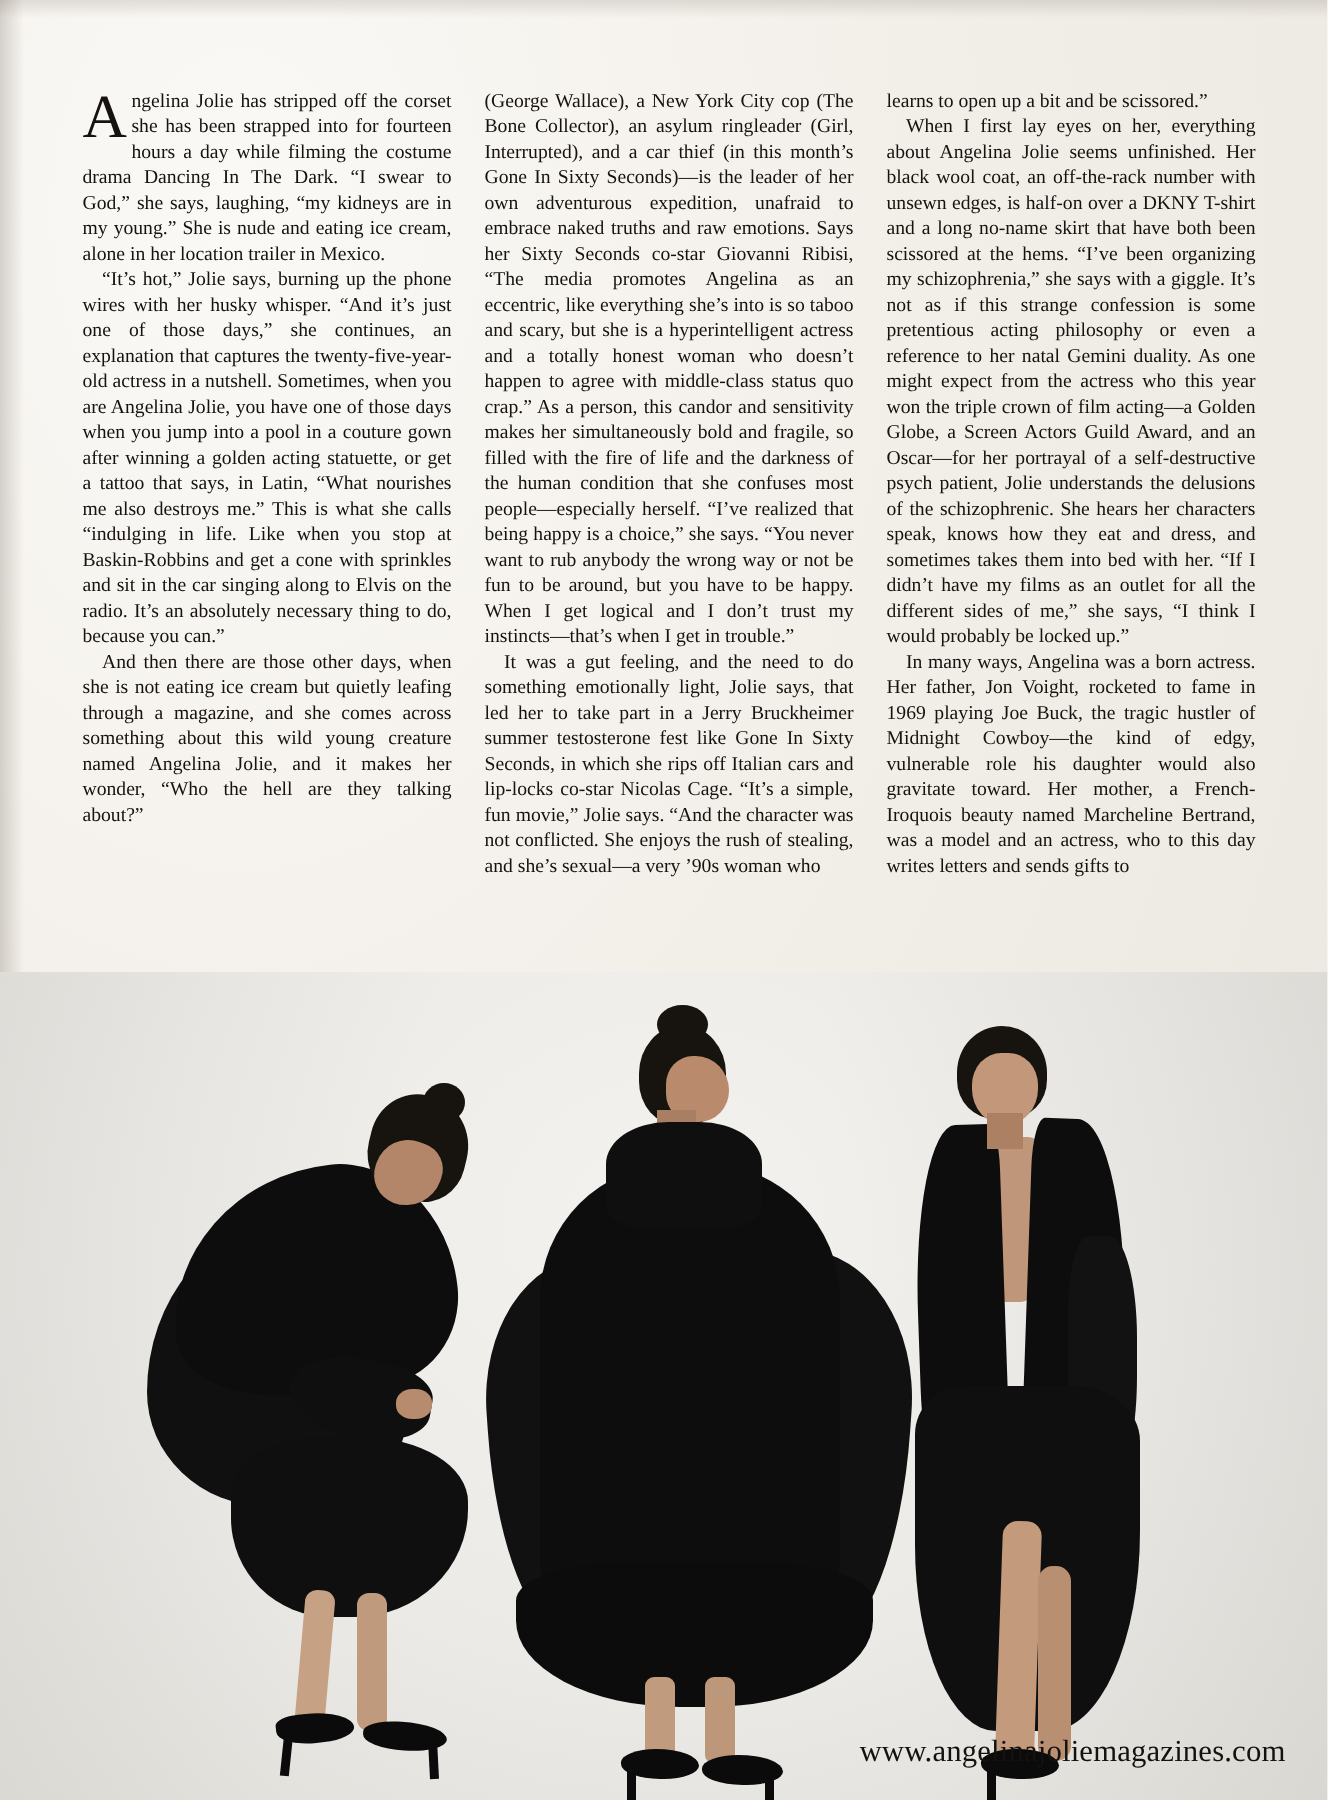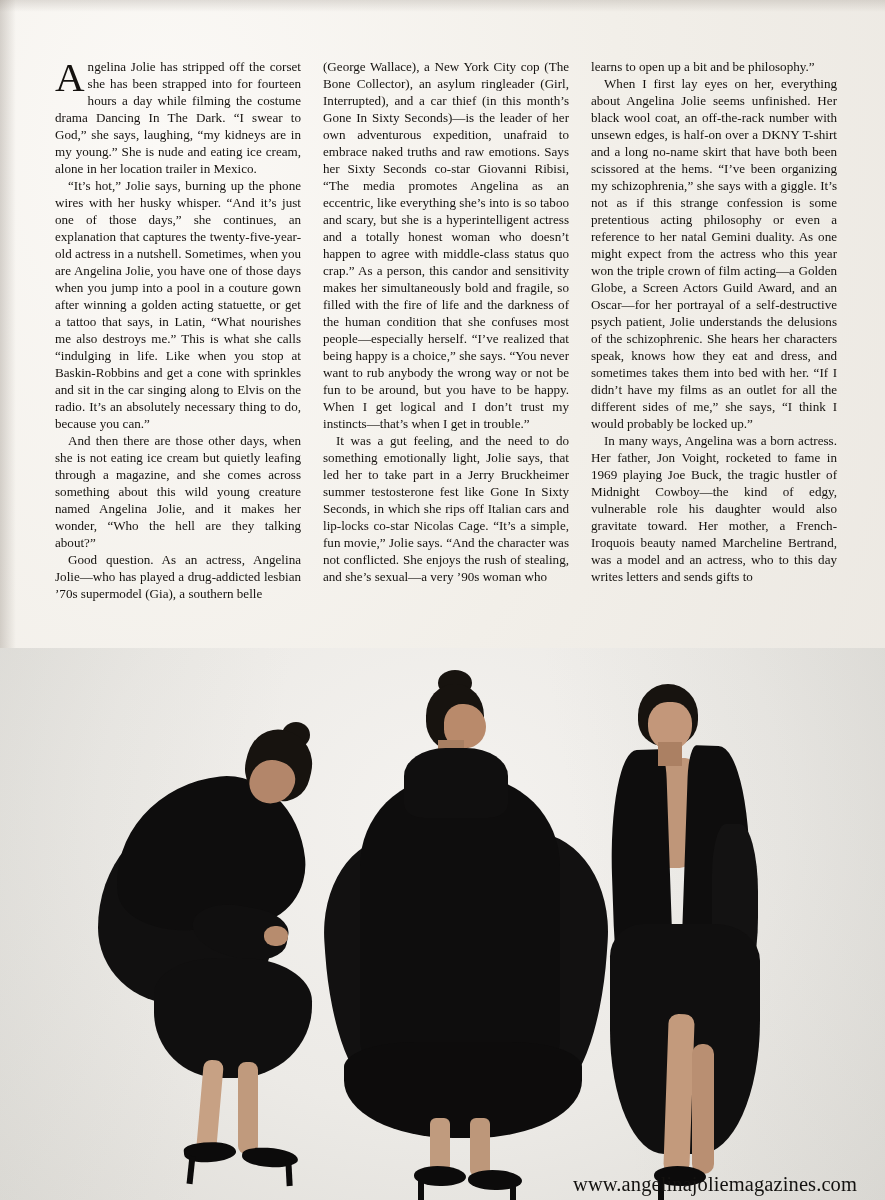--- a/index.html
+++ b/index.html
@@ -291,21 +291,21 @@
     background: #0c0b0b; border-radius: 45% 55% 45% 50%;
   }
   #fig3 .heel {
     left: 58px; top: 496px; width: 6px; height: 24px; background: #0c0b0b;
   }
 
   
   .watermark {
     position: absolute;
     right: 28px;
-    bottom: 4px;
+    bottom: 20px;
     font-family: "Liberation Serif", serif;
     font-size: 20.5px;
     color: #141210;
     letter-spacing: 0.1px;
     white-space: nowrap;
   }
 </style>
 </head>
 <body>
 
@@ -315,30 +315,29 @@
   <div class="paper-edge-top"></div>
 
   <div class="columns">
 
     <div class="col">
       <p class="first">
         <span class="dropcap">A</span><span>ngelina Jolie has stripped off the corset she has been strapped into for fourteen hours a day while filming the costume drama Dancing In The Dark. “I swear to God,” she says, laughing, “my kidneys are in my young.” She is nude and eating ice cream, alone in her location trailer in Mexico.</span>
       </p>
       <p><span>“It’s hot,” Jolie says, burning up the phone wires with her husky whisper. “And it’s just one of those days,” she continues, an explanation that captures the twenty-five-year-old actress in a nutshell. Sometimes, when you are Angelina Jolie, you have one of those days when you jump into a pool in a couture gown after winning a golden acting statuette, or get a tattoo that says, in Latin, “What nourishes me also destroys me.” This is what she calls “indulging in life. Like when you stop at Baskin-Robbins and get a cone with sprinkles and sit in the car singing along to Elvis on the radio. It’s an absolutely necessary thing to do, because you can.”</span></p>
       <p><span>And then there are those other days, when she is not eating ice cream but quietly leafing through a magazine, and she comes across something about this wild young creature named Angelina Jolie, and it makes her wonder, “Who the hell are they talking about?”</span></p>
-      <p><span>Good question. As an actress, Angelina Jolie—who has played a drug-addicted lesbian ’70s supermodel (Gia), a southern belle</span></p>
     </div>
 
     <div class="col">
       <p class="first"><span>(George Wallace), a New York City cop (The Bone Collector), an asylum ringleader (Girl, Interrupted), and a car thief (in this month’s Gone In Sixty Seconds)—is the leader of her own adventurous expedition, unafraid to embrace naked truths and raw emotions. Says her Sixty Seconds co-star Giovanni Ribisi, “The media promotes Angelina as an eccentric, like everything she’s into is so taboo and scary, but she is a hyperintelligent actress and a totally honest woman who doesn’t happen to agree with middle-class status quo crap.” As a person, this candor and sensitivity makes her simultaneously bold and fragile, so filled with the fire of life and the darkness of the human condition that she confuses most people—especially herself. “I’ve realized that being happy is a choice,” she says. “You never want to rub anybody the wrong way or not be fun to be around, but you have to be happy. When I get logical and I don’t trust my instincts—that’s when I get in trouble.”</span></p>
       <p><span>It was a gut feeling, and the need to do something emotionally light, Jolie says, that led her to take part in a Jerry Bruckheimer summer testosterone fest like Gone In Sixty Seconds, in which she rips off Italian cars and lip-locks co-star Nicolas Cage. “It’s a simple, fun movie,” Jolie says. “And the character was not conflicted. She enjoys the rush of stealing, and she’s sexual—a very ’90s woman who</span></p>
     </div>
 
     <div class="col">
-      <p class="first"><span>learns to open up a bit and be philosophy.”</span></p>
+      <p class="first"><span>learns to open up a bit and be scissored.”</span></p>
       <p><span>When I first lay eyes on her, everything about Angelina Jolie seems unfinished. Her black wool coat, an off-the-rack number with unsewn edges, is half-on over a DKNY T-shirt and a long no-name skirt that have both been scissored at the hems. “I’ve been organizing my schizophrenia,” she says with a giggle. It’s not as if this strange confession is some pretentious acting philosophy or even a reference to her natal Gemini duality. As one might expect from the actress who this year won the triple crown of film acting—a Golden Globe, a Screen Actors Guild Award, and an Oscar—for her portrayal of a self-destructive psych patient, Jolie understands the delusions of the schizophrenic. She hears her characters speak, knows how they eat and dress, and sometimes takes them into bed with her. “If I didn’t have my films as an outlet for all the different sides of me,” she says, “I think I would probably be locked up.”</span></p>
       <p><span>In many ways, Angelina was a born actress. Her father, Jon Voight, rocketed to fame in 1969 playing Joe Buck, the tragic hustler of Midnight Cowboy—the kind of edgy, vulnerable role his daughter would also gravitate toward. Her mother, a French-Iroquois beauty named Marcheline Bertrand, was a model and an actress, who to this day writes letters and sends gifts to</span></p>
     </div>
 
   </div>
 
   <div class="photo">
     <div class="photo-grain"></div>
 
     <div class="figure" id="fig1">

